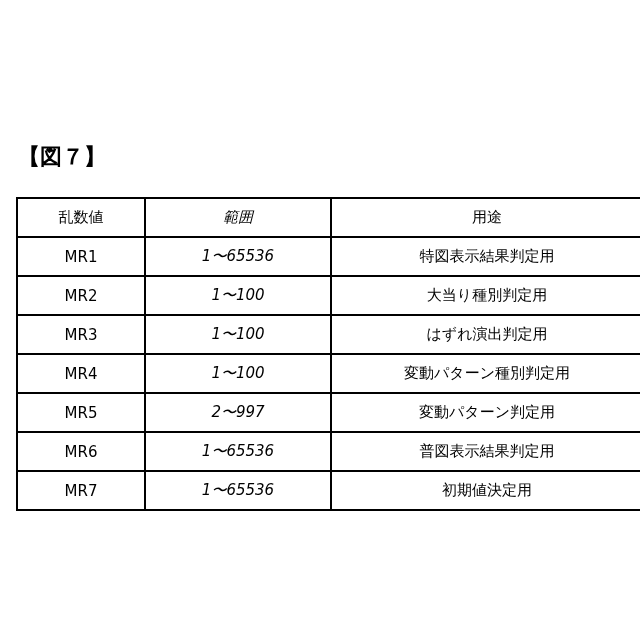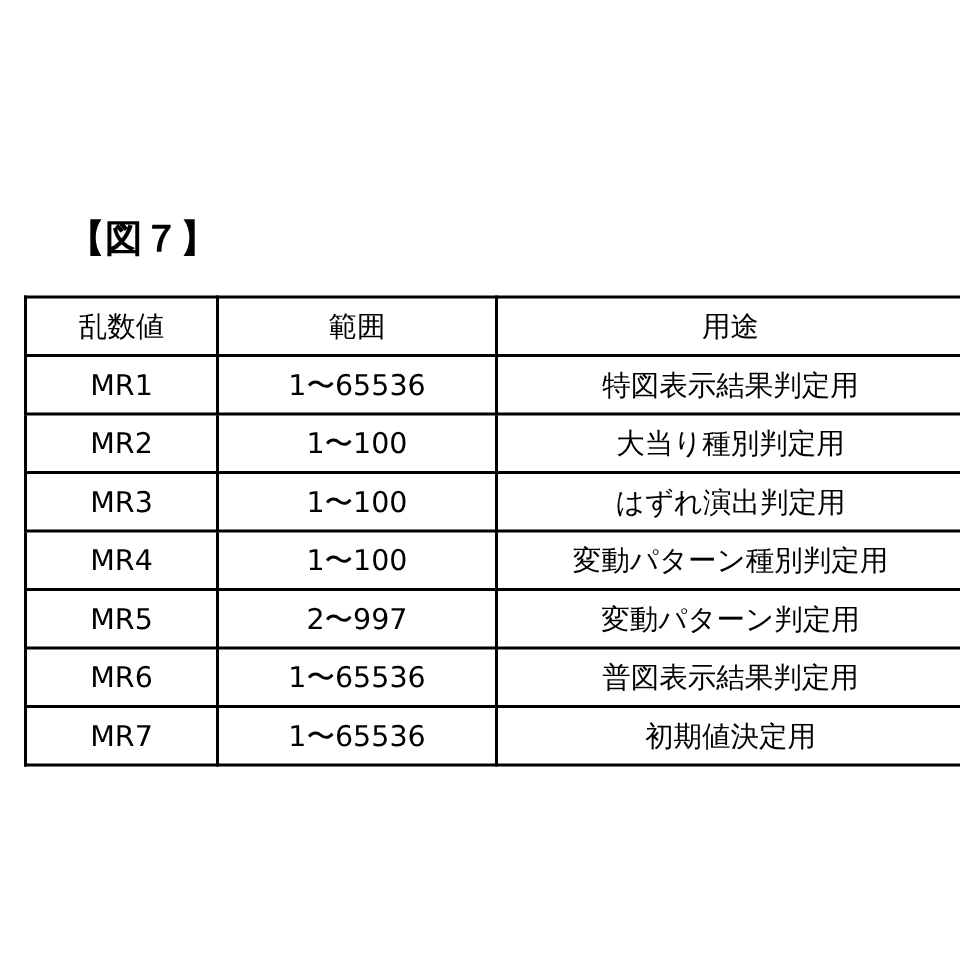--- a/index.html
+++ b/index.html
@@ -17,55 +17,54 @@
   .page {
     position: relative;
     width: 640px;
     height: 640px;
     box-sizing: border-box;
   }
   .figure-caption {
     position: absolute;
     left: 18px;
     top: 145px;
-    font-size: 25px;
+    font-size: 22px;
     font-weight: bold;
     letter-spacing: 0px;
     line-height: 1.1;
     white-space: nowrap;
-    margin-left: 27px;
   }
   .table-wrap {
     position: absolute;
     left: 16px;
     top: 197px;
     width: 608px;
   }
   table.random-table {
     border-collapse: collapse;
     table-layout: fixed;
     width: 608px;
     background: #ffffff;
   }
   table.random-table th,
   table.random-table td {
     border: 2px solid #000000;
     text-align: center;
     vertical-align: middle;
     height: 37px;
-    font-size: 19px;
+    font-size: 15px;
     font-weight: normal;
     padding: 0 2px;
     white-space: nowrap;
   }
   table.random-table th {
     font-weight: normal;
   }
   .col-name  { width: 122px; }
-  .col-range { width: 180px; }
+  .col-range { width: 180px; font-style: italic; }
   .col-use   { width: 306px; }
 </style>
 </head>
 <body>
 
 <div class="page">
 
   <div class="figure-caption">【図７】</div>
 
   <div class="table-wrap">

